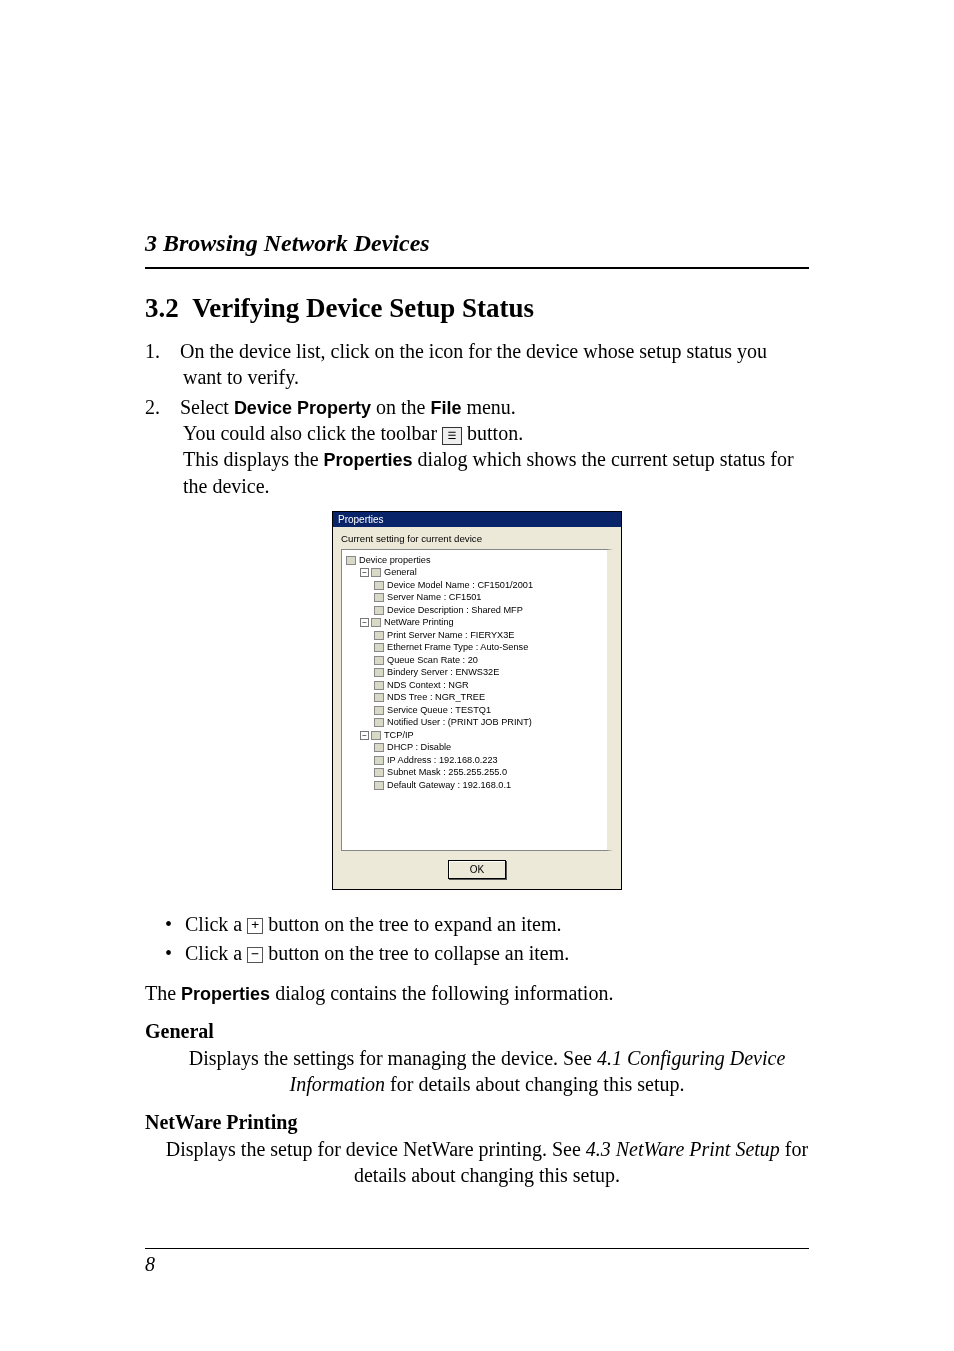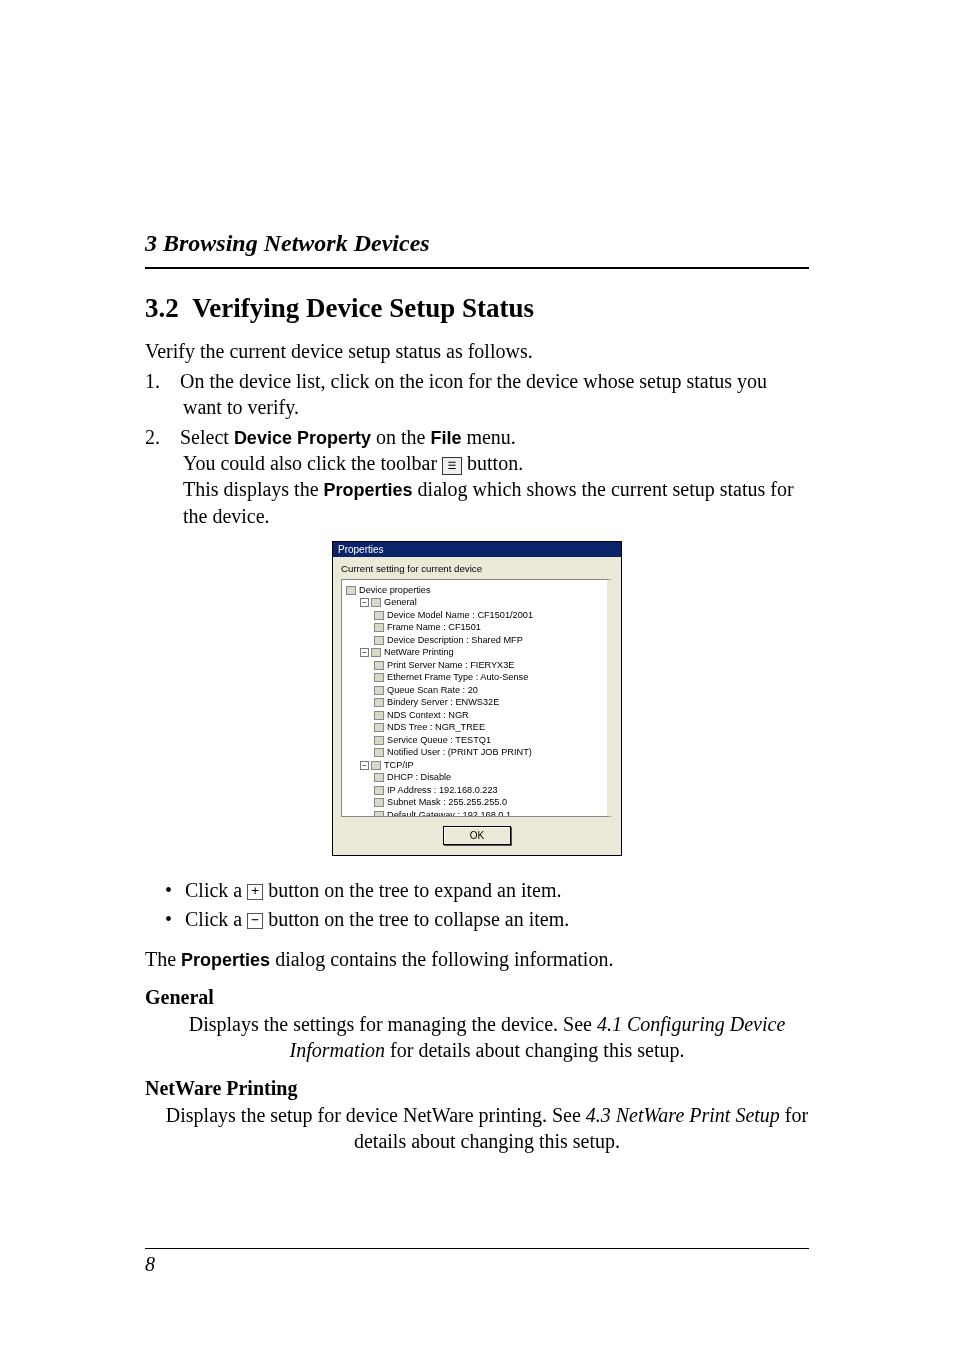--- a/index.html
+++ b/index.html
@@ -88,21 +88,21 @@
     padding: 6px 8px 2px 8px;
     font-size: 9.7px;
   }
   .tree-panel {
     background: #fff;
     margin: 3px 8px 3px 8px;
     padding: 4px 2px 10px 2px;
     border: 1px solid #888;
     border-right: 6px solid #ece9d8;
     position: relative;
-    height: 238px;
+    height: 302px;
     overflow: hidden;
   }
   .tree ul {
     list-style: none;
     padding-left: 14px;
   }
   .tree > ul {
     padding-left: 2px;
   }
   .tree li {
@@ -130,21 +130,21 @@
     background: #d9d9c8;
     border: 1px solid #888;
     margin-right: 3px;
     vertical-align: middle;
   }
   .dlg-buttons {
     text-align: center;
     padding: 6px 0 10px 0;
   }
   .dlg-ok {
-    width: 68px;
+    width: 58px;
     height: 19px;
     font-size: 10px;
     background: #ece9d8;
     border: 1px solid #000;
     box-shadow: 1px 1px 0 #555, inset 1px 1px 0 #fff;
   }
   .bullet-list {
     list-style: none;
     margin: 8px 0 12px 0;
   }
@@ -204,21 +204,20 @@
 <body>
 
 <div class="page">
   <div class="running-header">3  Browsing Network Devices</div>
   <hr class="hr-top">
 
   <div class="section-title">
     <span>3.2</span>&nbsp;&nbsp;<span>Verifying Device Setup Status</span>
   </div>
 
-  <p class="body-text">Verify the current device setup status as follows.</p>
 
   <ol class="ordered-list">
     <li>
       <span>1.</span>&nbsp;&nbsp;&nbsp;&nbsp;<span>On the device list, click on the icon for the device whose setup status you want to verify.</span>
     </li>
     <li>
       <span>2.</span>&nbsp;&nbsp;&nbsp;&nbsp;<span>Select </span><span class="bold-sans">Device Property</span><span> on the </span><span class="bold-sans">File</span><span> menu.</span><br>
       <span>You could also click the toolbar </span><span class="toolbar-icon">☰</span><span> button.</span><br>
       <span>This displays the </span><span class="bold-sans">Properties</span><span> dialog which shows the current setup status for the device.</span>
     </li>
@@ -229,21 +228,21 @@
       <div class="dlg-title">Properties</div>
       <div class="dlg-caption">Current setting for current device</div>
       <div class="tree-panel">
         <div class="tree">
           <ul>
             <li><span class="leaf-icon"></span><span>Device properties</span>
               <ul>
                 <li><span class="tree-icon">−</span><span class="leaf-icon"></span><span>General</span>
                   <ul>
                     <li><span class="leaf-icon"></span><span>Device Model Name : CF1501/2001</span></li>
-                    <li><span class="leaf-icon"></span><span>Frame Name : CF1501</span></li>
+                    <li><span class="leaf-icon"></span><span>Server Name : CF1501</span></li>
                     <li><span class="leaf-icon"></span><span>Device Description : Shared MFP</span></li>
                   </ul>
                 </li>
                 <li><span class="tree-icon">−</span><span class="leaf-icon"></span><span>NetWare Printing</span>
                   <ul>
                     <li><span class="leaf-icon"></span><span>Print Server Name : FIERYX3E</span></li>
                     <li><span class="leaf-icon"></span><span>Ethernet Frame Type : Auto-Sense</span></li>
                     <li><span class="leaf-icon"></span><span>Queue Scan Rate : 20</span></li>
                     <li><span class="leaf-icon"></span><span>Bindery Server : ENWS32E</span></li>
                     <li><span class="leaf-icon"></span><span>NDS Context : NGR</span></li>

